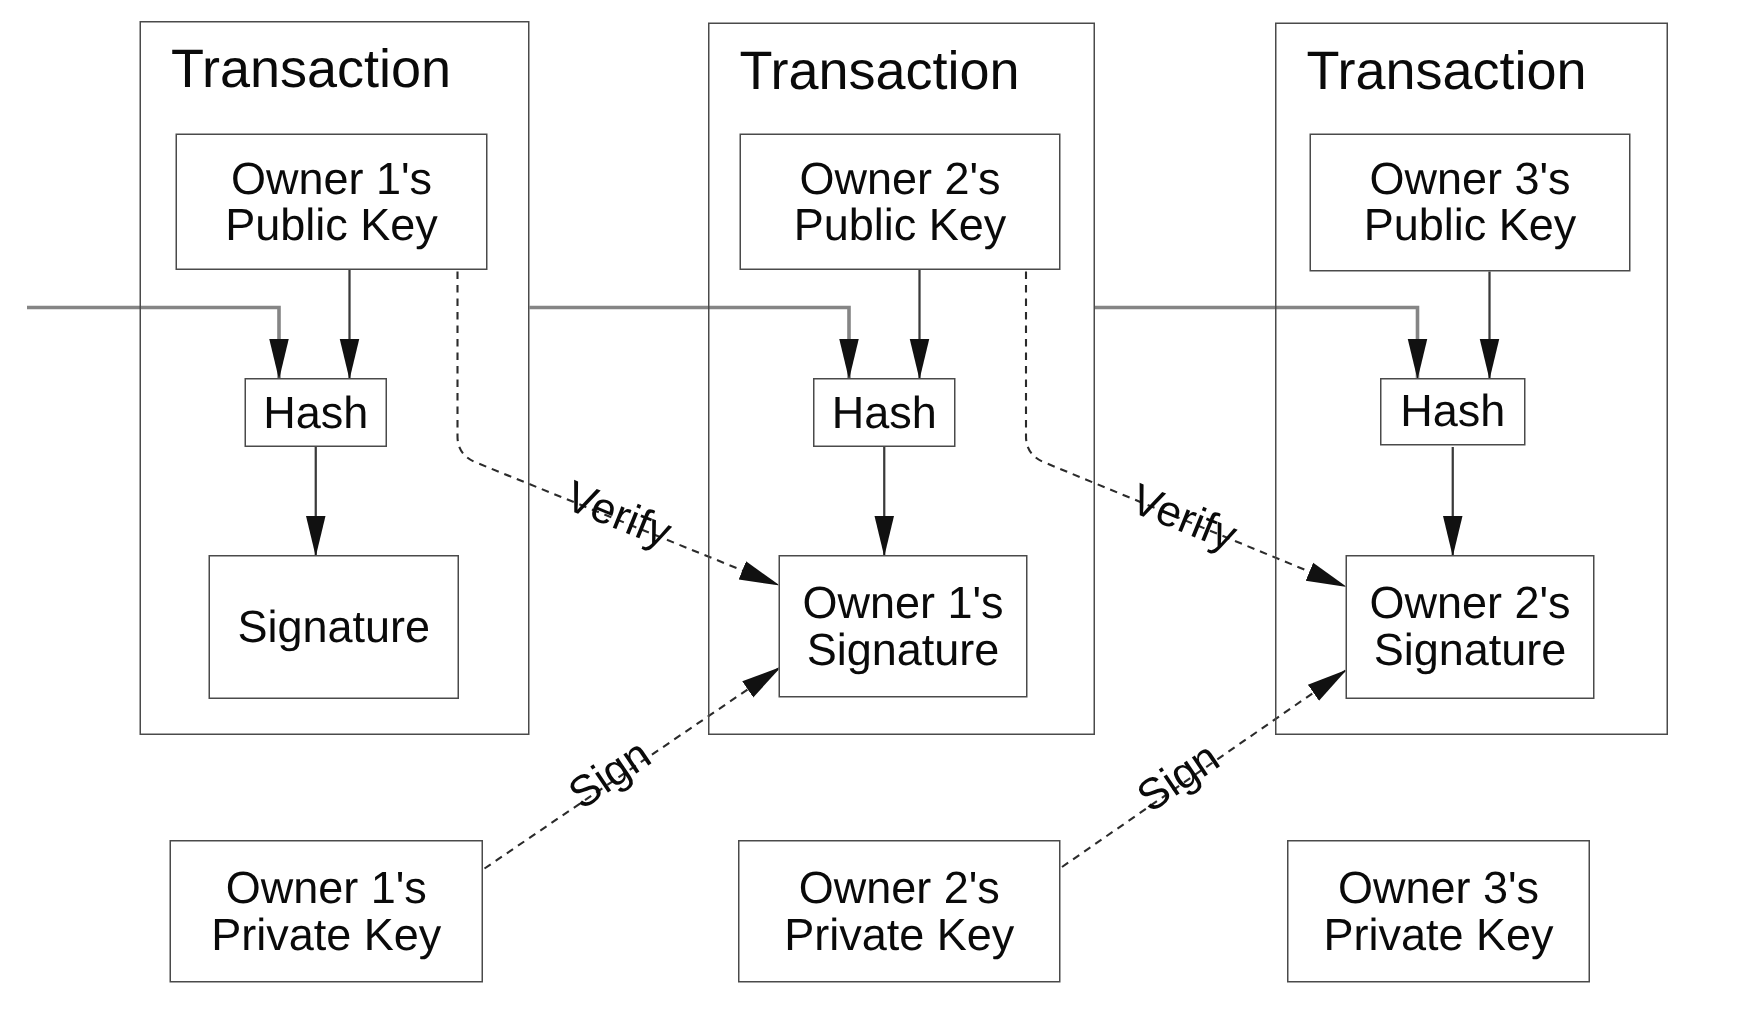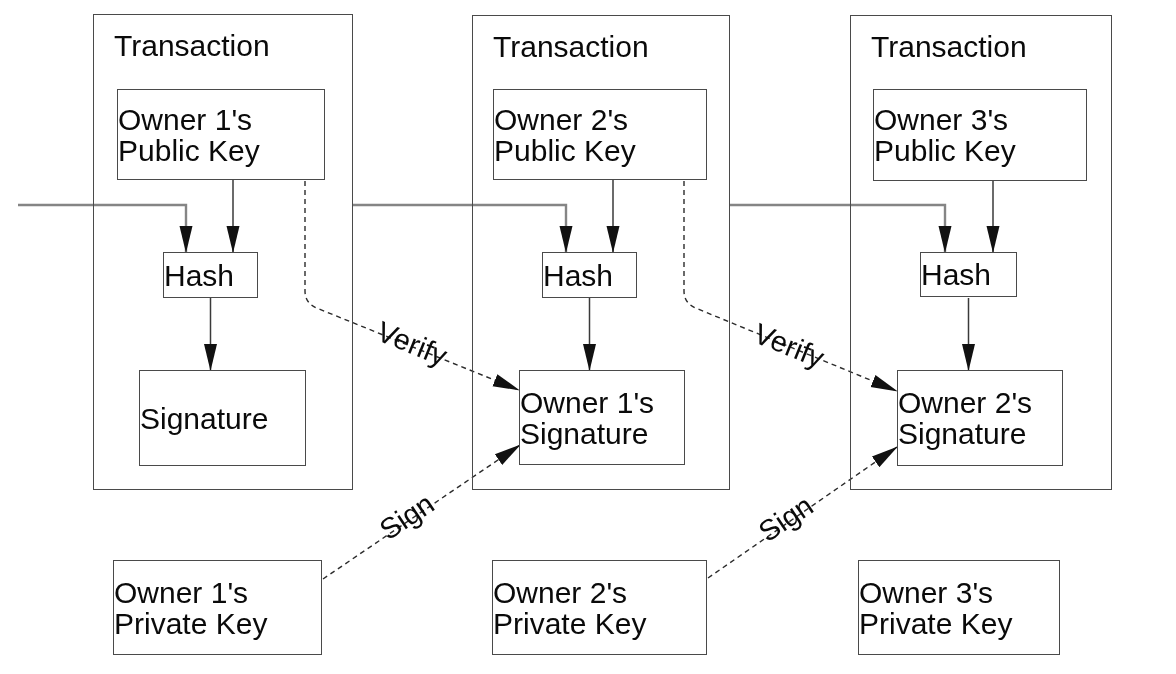--- a/index.html
+++ b/index.html
@@ -22,33 +22,33 @@
     position: absolute;
     border: 1.6px solid #4a4a4a;
     box-sizing: border-box;
     background: transparent;
     z-index: 2;
   }
   .txn-title {
     position: absolute;
     left: 20px;
     top: 16px;
-    font-size: 30px;
+    font-size: 36px;
     line-height: 30px;
     white-space: nowrap;
     color: #0a0a0a;
   }
   .node {
     position: absolute;
     border: 1.4px solid #4a4a4a;
     box-sizing: border-box;
     background: #ffffff;
     display: flex;
     flex-direction: column;
-    align-items: flex-start;
+    align-items: center;
     justify-content: center;
     text-align: center;
     font-size: 30px;
     line-height: 31px;
     z-index: 3;
     white-space: nowrap;
   }
   .edge-label {
     position: absolute;
     font-size: 29px;

